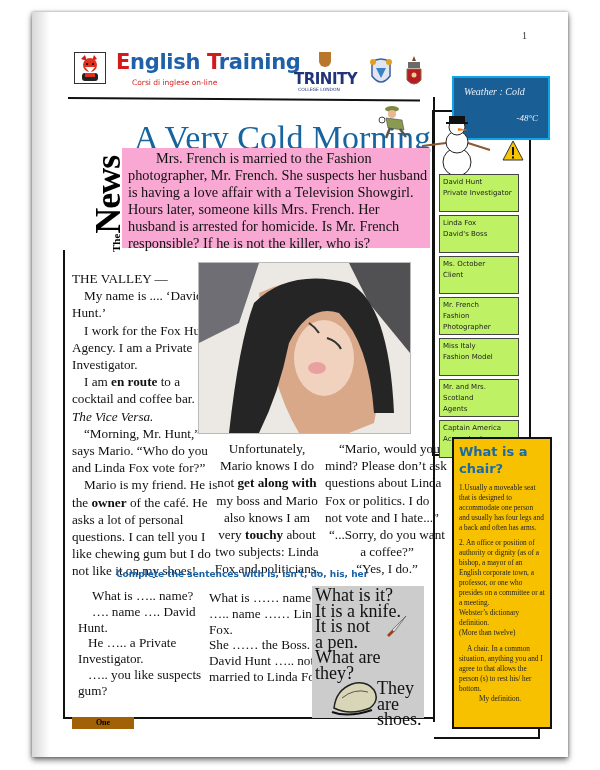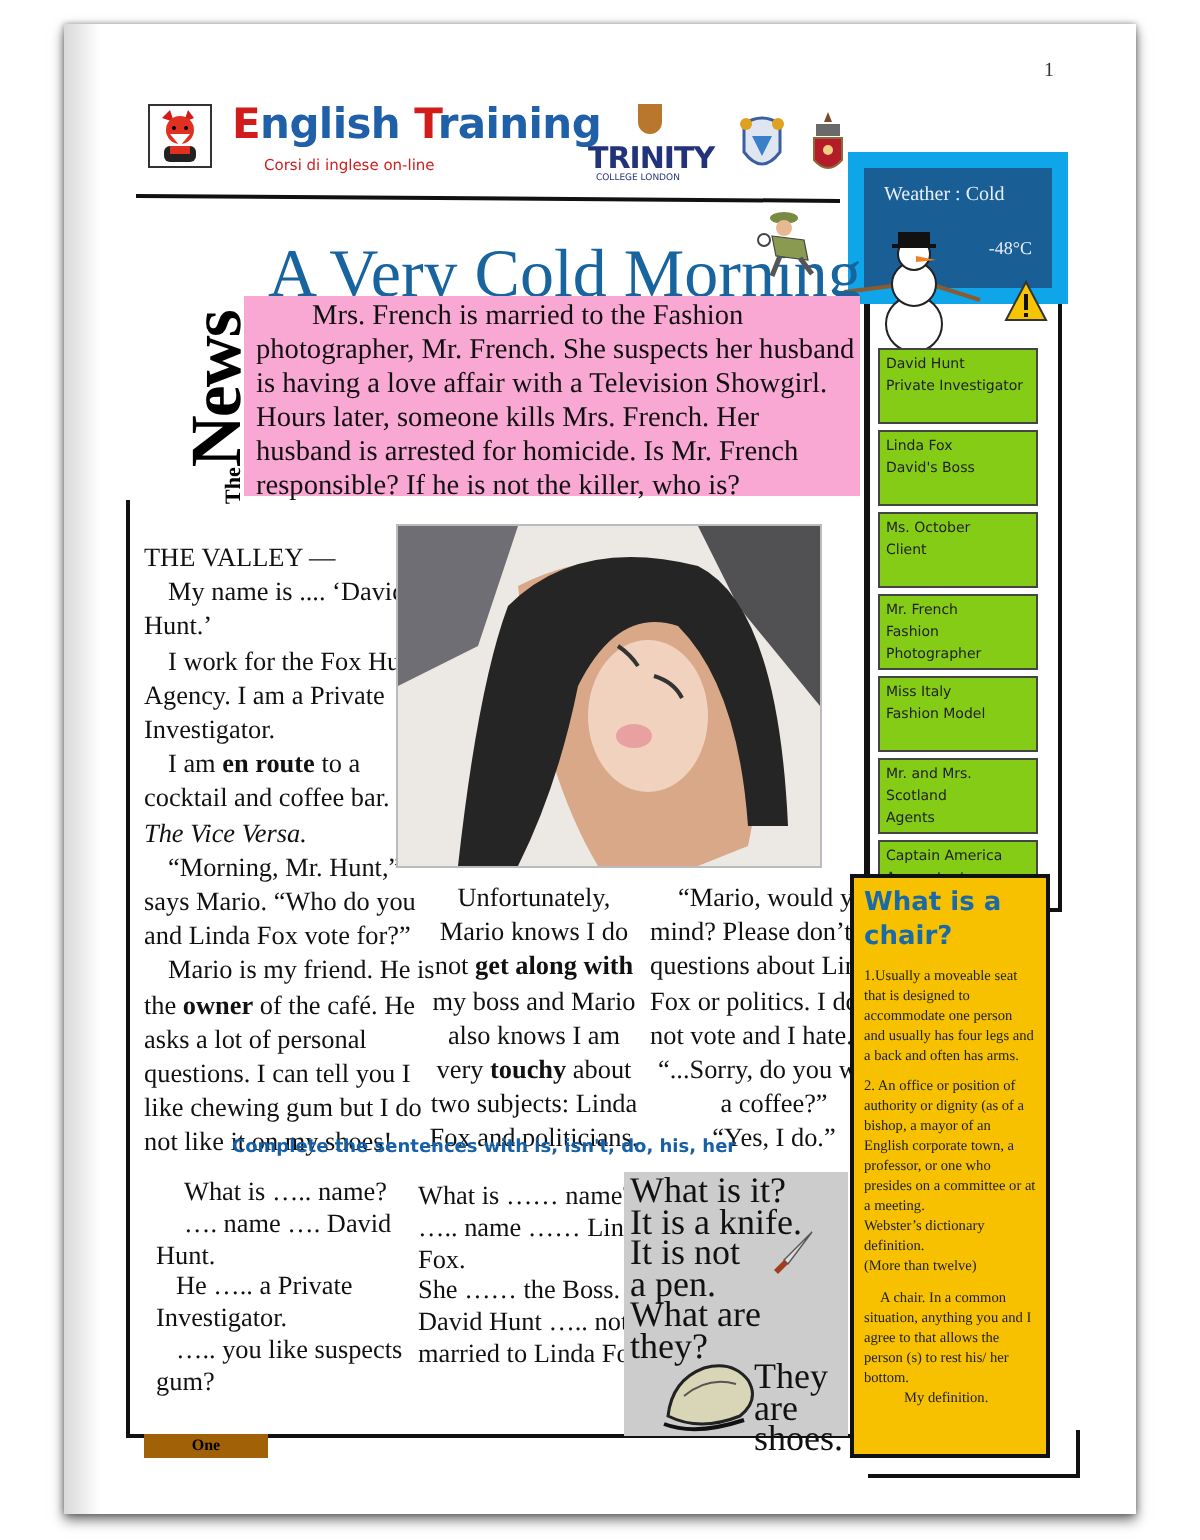--- a/index.html
+++ b/index.html
@@ -22,21 +22,21 @@
   .crest2 { left:336px; top:44px; width:26px; height:36px; }
   .crest3 { left:372px; top:44px; width:20px; height:36px; }
 
   
   .hline-top { left:36px; top:85px; width:352px; height:2px; background:#111; transform:rotate(0.4deg); transform-origin:left; }
   .main-frame { left:31px; top:238px; width:370px; height:467px; border-left:2px solid #111; border-bottom:2px solid #111; }
   .main-frame-right { left:401px; top:85px; width:2px; height:625px; background:#111; }
   .right-frame { left:400px; top:98px; width:95px; height:342px; border:2px solid #111; }
 
   
-  .weather { left:392px; top:64px; width:94px; height:60px; background:#1a5e96; border:8px solid #0ea5e9; color:#e8eef5; }
+  .weather { left:420px; top:64px; width:94px; height:60px; background:#1a5e96; border:2px solid #0ea5e9; color:#e8eef5;font-style:italic; }
   .weather .t { position:absolute; left:10px; top:8px; font-size:10px; }
   .weather .v { position:absolute; right:10px; top:35px; font-size:9px; }
 
   
   .the-news { left:55px; top:120px; width:40px; height:120px; }
   .the-news .rot { position:absolute; left:0; top:0; transform:rotate(-90deg) translate(-120px,0); transform-origin:0 0; width:120px; height:40px; }
   .the-news .the { font-size:11px; font-weight:bold; }
   .the-news .news { font-size:36px; font-weight:bold; letter-spacing:-1px; }
   .headline { left:102px; top:107px; font-size:34px; font-weight:normal; color:#17649e; }
   .lede { left:90px; top:136px; width:308px; height:100px; background:#f9a8d4; padding:0 0 0 6px; font-size:14.3px; line-height:17px; color:#111; box-sizing:border-box; }
@@ -58,25 +58,25 @@
   .ex { font-size:13.2px; line-height:15.8px; color:#111; }
   .ex1 { left:46px; top:576px; width:130px; }
   .ex2 { left:177px; top:578px; width:120px; }
   .ex1 p, .ex2 p { margin:0; }
   .qbox { left:280px; top:574px; width:112px; height:132px; background:#cccccc; font-size:18px; line-height:15.5px; color:#111; padding:2px 2px 0 3px; box-sizing:border-box; }
   .qbox p { margin:0; }
   .one-tag { left:40px; top:705px; width:62px; height:12px; background:#a16207; font-size:8px; font-weight:bold; text-align:center; line-height:12px; }
 
   
   .cast { left:407px; top:162px; width:80px; }
-  .cast-item { border:1px solid #444; background:#84cc16; font-family:"DejaVu Sans", sans-serif; font-size:7px; line-height:11px; padding:2px 3px; height:32px; box-sizing:border-box; margin-bottom:3px; color:#222; }
+  .cast-item { border:1px solid #444; background:#bef264; font-family:"DejaVu Sans", sans-serif; font-size:7px; line-height:11px; padding:2px 3px; height:32px; box-sizing:border-box; margin-bottom:3px; color:#222; }
   .cast-item.tall { height:38px; }
 
   
-  .chair { left:393px; top:425px; width:100px; height:292px; background:#f7c100; border:2px solid #111; box-sizing:border-box; padding:4px 5px; color:#222; }
+  .chair { left:420px; top:425px; width:100px; height:292px; background:#f7c100; border:2px solid #111; box-sizing:border-box; padding:4px 5px; color:#222; }
   .chair-title { font-family:"DejaVu Sans", sans-serif; font-weight:bold; font-size:13px; color:#1a6aa8; line-height:17px; margin-bottom:6px; }
   .chair p { margin:0 0 5px 0; font-size:7.3px; line-height:10px; }
   .chair .ctr { text-align:left; margin:0; }
   .chair-shadow { left:402px; top:703px; width:104px; height:22px; border-right:2px solid #111; border-bottom:2px solid #111; }
 </style>
 </head>
 <body>
 
 <div class="page">
 

